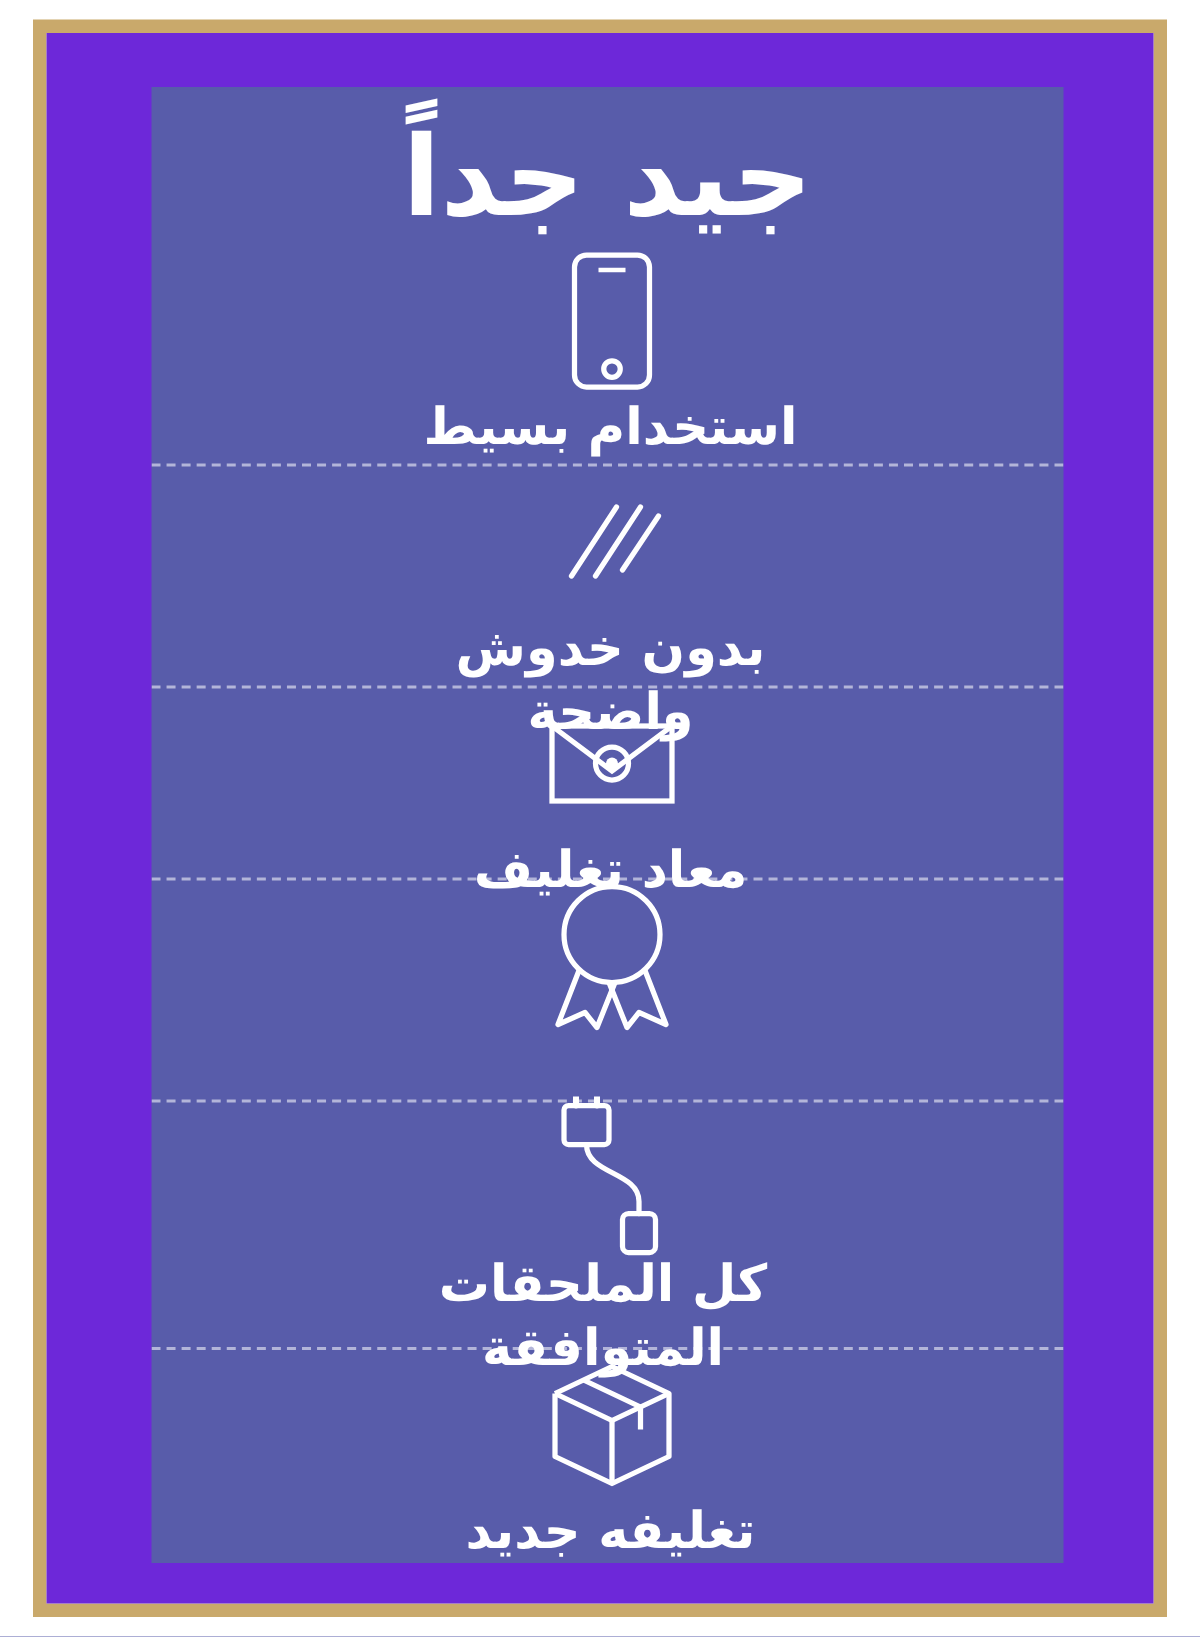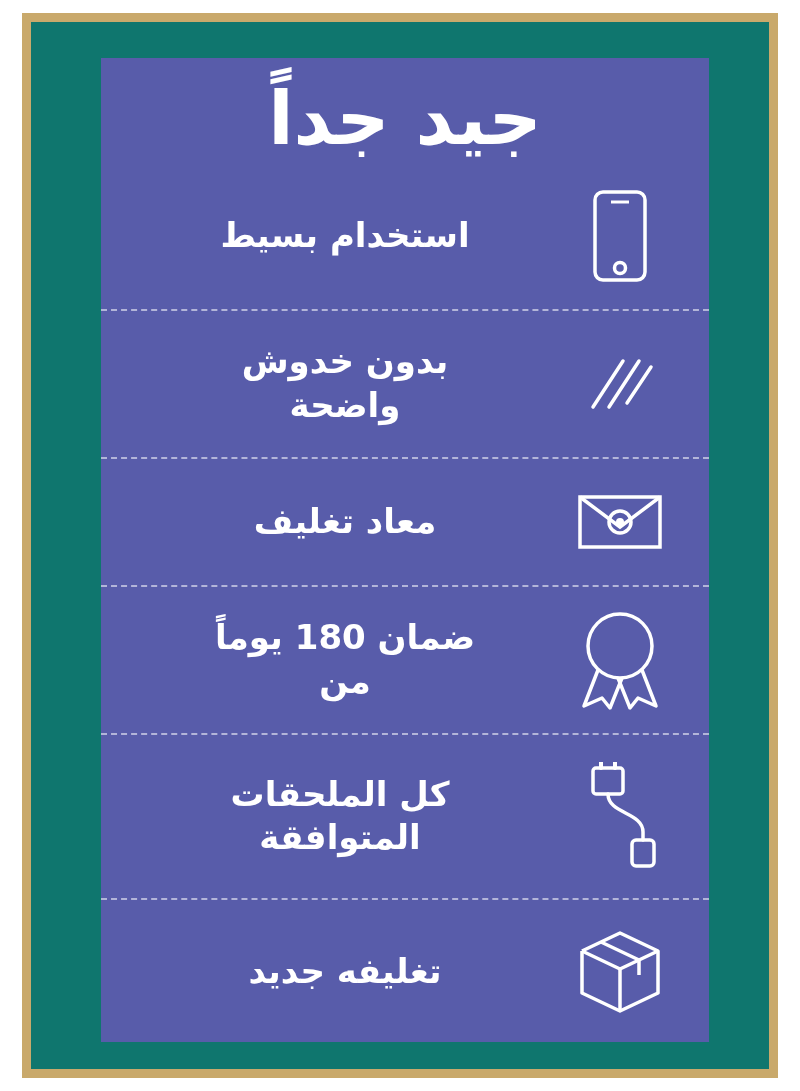--- a/index.html
+++ b/index.html
@@ -26,21 +26,21 @@
     background: #ffffff;
   }
 
   
   #poster-mat {
     position: absolute;
     left: 0;
     top: 0;
     width: 100%;
     height: 100%;
-    background: #0f766e;
+    background: #6d28d9;
   }
 
   
   #info-card {
     position: absolute;
     left: 70px;
     top: 36px;
     width: 608px;
     height: 984px;
     background: #585caa;
@@ -55,21 +55,21 @@
     text-align: center;
     line-height: 1.05;
     margin: 0;
     padding: 22px 28px 6px 28px;
     letter-spacing: -1px;
     white-space: nowrap;
   }
 
   .feature-row {
     display: flex;
-    flex-direction: row;
+    flex-direction: column;
     align-items: center;
     justify-content: flex-start;
     padding: 0 30px;
     box-sizing: border-box;
     position: relative;
   }
 
   .feature-row + .feature-row {
     border-top: 2px dashed rgba(255,255,255,0.55);
   }
@@ -153,22 +153,20 @@
       </div>
 
       <div class="feature-row row-h4">
         <div class="feature-icon">
           <svg width="100" height="104" viewBox="0 0 100 104" fill="none" stroke="#ffffff" stroke-width="3.5" stroke-linejoin="round">
             <circle cx="50" cy="38" r="32"></circle>
             <polyline points="28,62 14,98 32,90 40,100 52,70"></polyline>
             <polyline points="72,62 86,98 68,90 60,100 48,70"></polyline>
           </svg>
         </div>
-        <div class="feature-label">ضمان 180 يوماً
-من</div>
       </div>
 
       <div class="feature-row row-h5">
         <div class="feature-icon">
           <svg width="78" height="108" viewBox="0 0 78 108" fill="none" stroke="#ffffff" stroke-width="3.5" stroke-linecap="round" stroke-linejoin="round">
             <rect x="12" y="6" width="30" height="26" rx="3"></rect>
             <line x1="20" y1="6" x2="20" y2="0" stroke-width="4"></line>
             <line x1="34" y1="6" x2="34" y2="0" stroke-width="4"></line>
             <path d="M27 32 C27 52 62 50 62 70 L62 78"></path>
             <rect x="51" y="78" width="22" height="26" rx="4"></rect>

